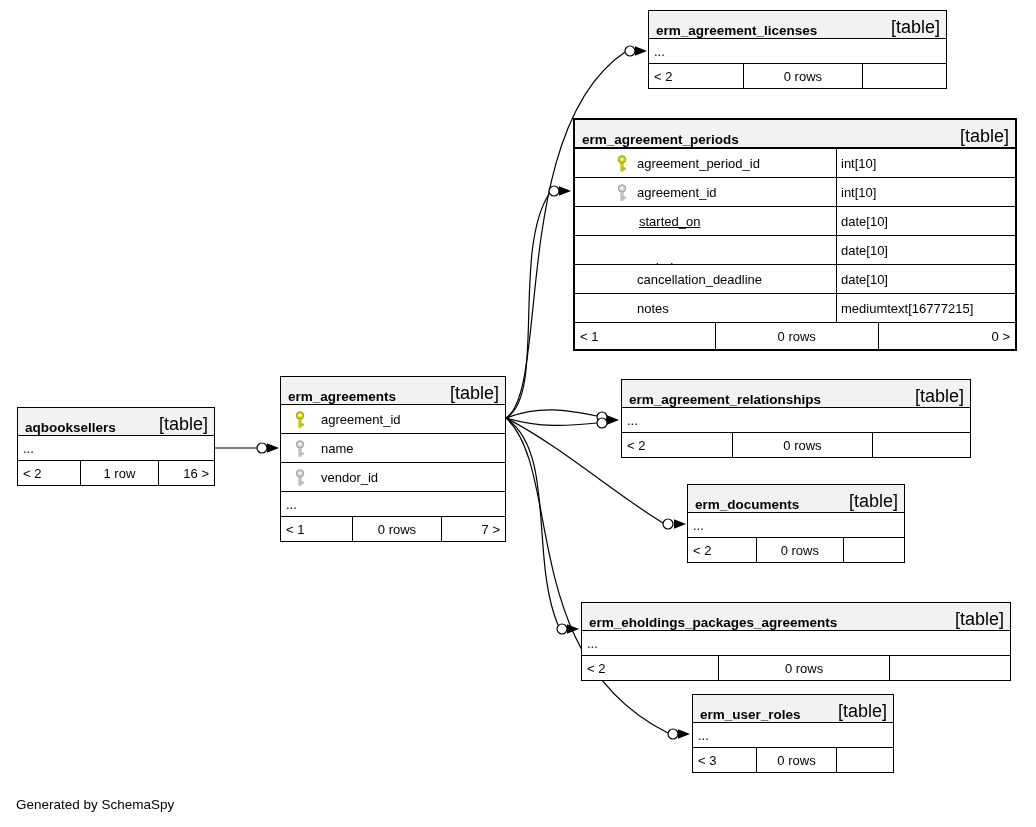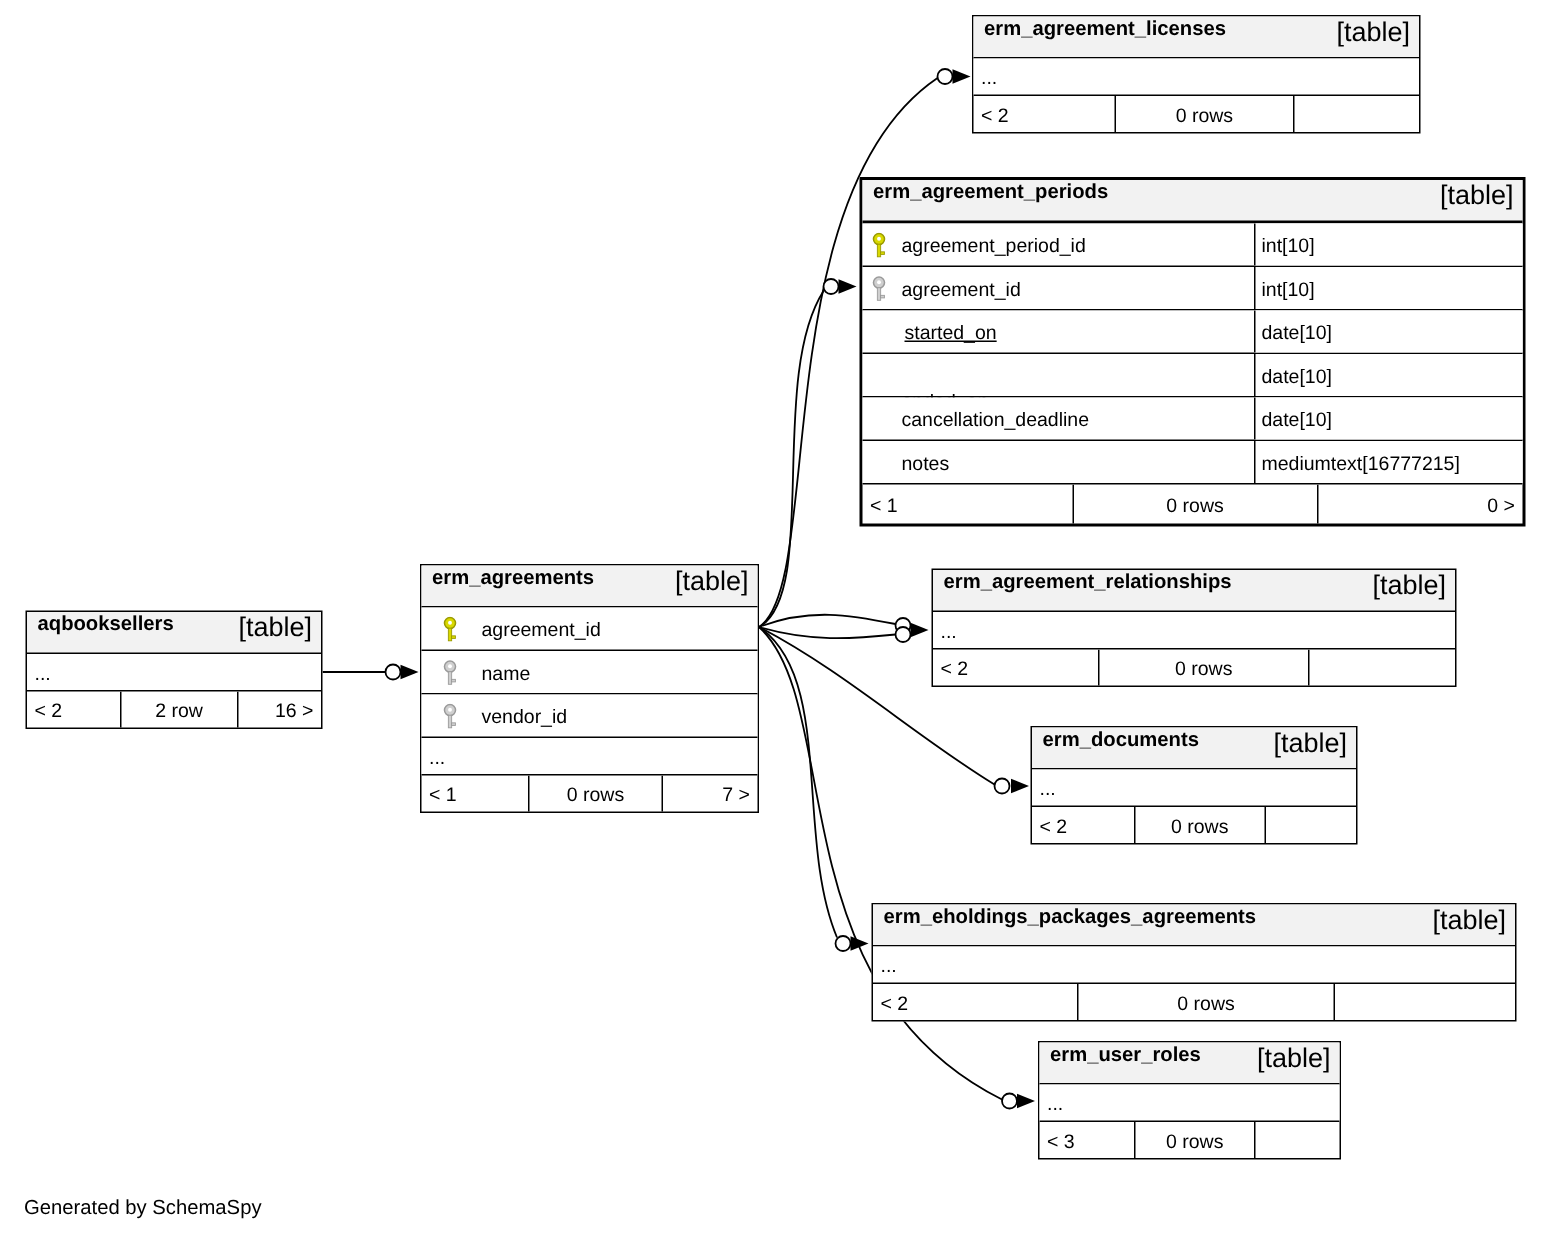--- a/index.html
+++ b/index.html
@@ -7,32 +7,32 @@
     width:1036px;height:827px;position:relative;background:#ffffff;
     font-family:"Liberation Sans",sans-serif;color:#000;overflow:hidden;
   }
   #lines{position:absolute;left:0;top:0;width:1036px;height:827px;}
   .tbl{
     position:absolute;background:#fff;border:1.5px solid #000;box-sizing:border-box;
     font-size:13px;
   }
   .tbl.emph{border-width:2.5px;}
   .tbl-header{
-    display:flex;justify-content:space-between;align-items:flex-start;
+    display:flex;justify-content:space-between;align-items:flex-end;
     background:#f2f2f2;border-bottom:1.5px solid #000;box-sizing:border-box;
     padding:0 6px 0 7px;
   }
   .tbl.emph .tbl-header{border-bottom-width:2px;}
   .tname{font-weight:bold;font-size:13.5px;white-space:nowrap;}
   .tbadge{font-size:18px;white-space:nowrap;padding-left:10px;}
   .trow{
     display:flex;align-items:center;position:relative;
     border-bottom:1px solid #000;box-sizing:border-box;background:#fff;
   }
-  .tbl.emph .trow{border-bottom-width:1.5px;}
+  .tbl.emph .trow{border-bottom-width:1.5px;padding-left:36px;}
   .keyicon{width:22px;display:flex;justify-content:center;align-items:center;flex:none;}
   .rlabel{white-space:nowrap;}
   .dots{padding-left:5px;}
   .rtype{
     position:absolute;top:0;bottom:0;right:0;border-left:1px solid #000;
     display:flex;align-items:center;padding-left:4px;box-sizing:border-box;
     white-space:nowrap;background:#fff;
   }
   .tfoot{display:flex;box-sizing:border-box;}
   .fcell{
@@ -208,21 +208,21 @@
     <div class="tbl" style="left: 17px; top: 407px; width: 198px;">
       <div class="tbl-header" style="height: 28px;">
         <span class="tname">aqbooksellers</span>
         <span class="tbadge">[table]</span>
       </div>
       <div class="trow" style="height: 25px;">
         <span class="rlabel dots">...</span>
       </div>
       <div class="tfoot" style="height: 24px;">
         <div class="fcell l" style="width: 32%;">&lt; 2</div>
-        <div class="fcell c" style="width: 40%;">2 row</div>
+        <div class="fcell c" style="width: 40%;">1 row</div>
         <div class="fcell r" style="width: 28%;">16 &gt;</div>
       </div>
     </div>
     <div class="tbl" style="left: 621px; top: 379px; width: 350px;">
       <div class="tbl-header" style="height: 28px;">
         <span class="tname">erm_agreement_relationships</span>
         <span class="tbadge">[table]</span>
       </div>
       <div class="trow" style="height: 25px;">
         <span class="rlabel dots">...</span>

